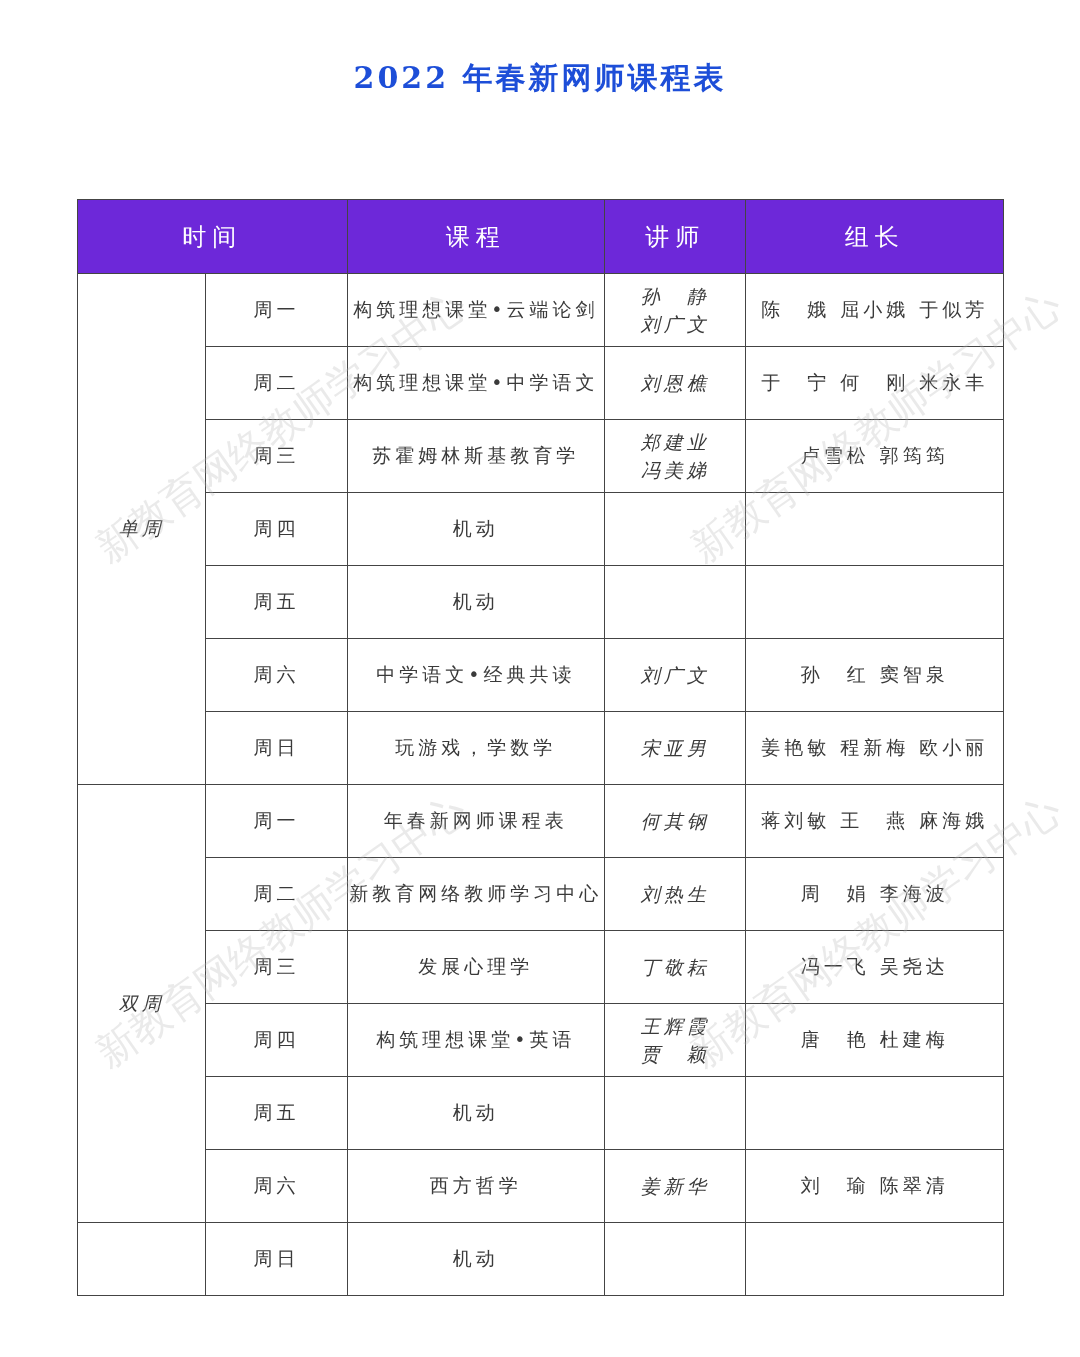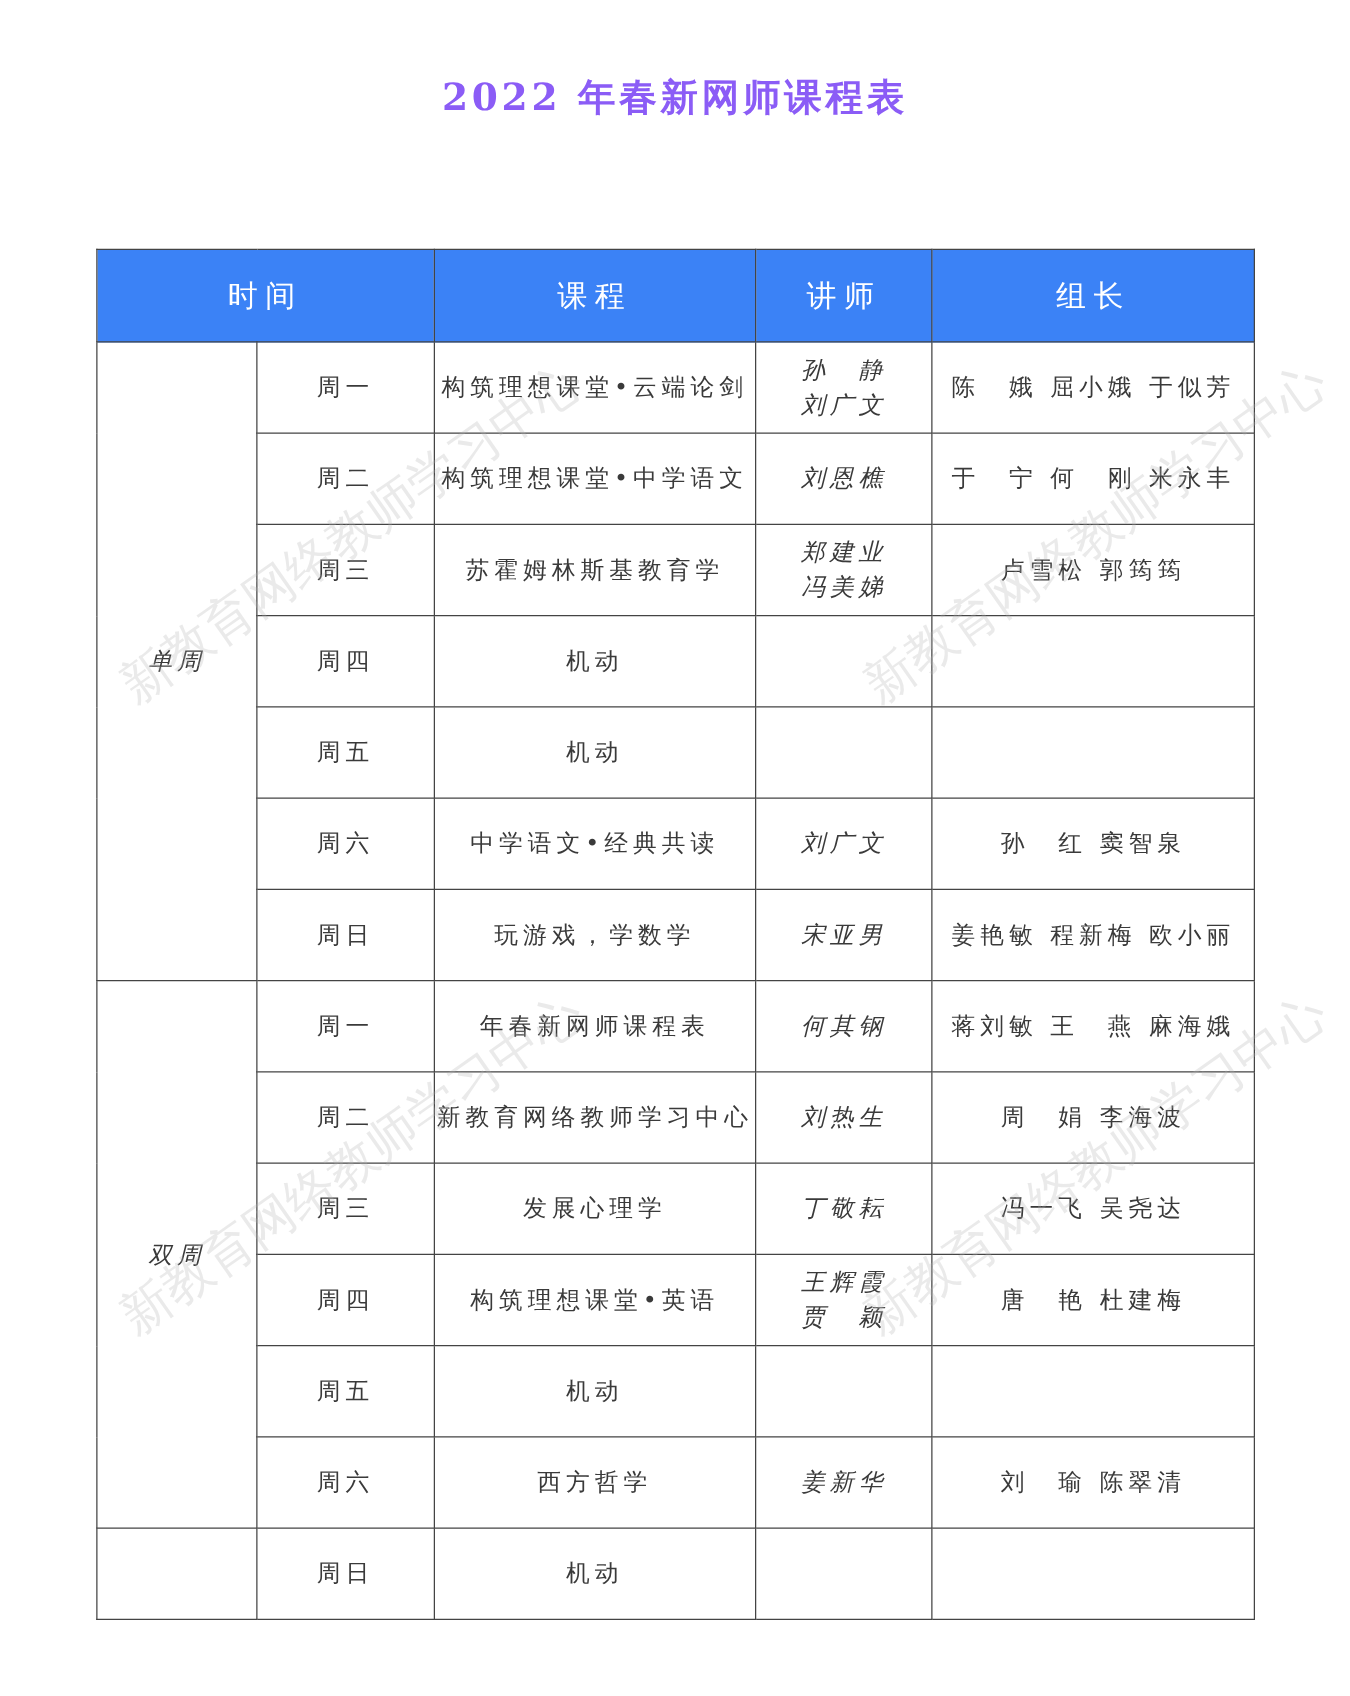--- a/index.html
+++ b/index.html
@@ -7,33 +7,33 @@
     width: 1080px; height: 1357px; background: #ffffff; position: relative; overflow: hidden;
     font-family: "DejaVu Sans", "Liberation Sans", sans-serif; color: #333;
   }
   .watermark {
     position: absolute; color: rgba(180,180,180,0.28); font-size: 40px;
     transform: rotate(-35deg); transform-origin: left top; white-space: nowrap; pointer-events: none;
     font-family: "DejaVu Sans", sans-serif; z-index: 5;
   }
   .title {
     position: absolute; top: 58px; left: 0; width: 1080px; text-align: center;
-    font-size: 30px; font-weight: bold; color: #8b5cf6; letter-spacing: 3px;
+    font-size: 30px; font-weight: bold; color: #1d4ed8; letter-spacing: 3px;
     font-family: "DejaVu Serif", "Liberation Serif", serif;
   }
   table.schedule {
     position: absolute; left: 77px; top: 199px; width: 927px;
     border-collapse: collapse; table-layout: fixed;
   }
   table.schedule td, table.schedule th {
     border: 1.5px solid #444; text-align: center; vertical-align: middle; padding: 0;
     font-size: 19px; color: #3a3a3a; letter-spacing: 4px;
   }
   table.schedule th {
-    background: #3b82f6; color: #ffffff; font-weight: normal; font-size: 24px; height: 73px;
+    background: #6d28d9; color: #ffffff; font-weight: normal; font-size: 24px; height: 73px;
     letter-spacing: 6px;
   }
   table.schedule td { height: 72px; }
   .col-week { width: 128px; }
   .col-day { width: 141px; }
   .col-course { width: 257px; }
   .col-teacher { width: 141px; }
   .col-leader { width: 257px; }
   .teacher-lines { line-height: 28px; font-style: italic; }
   .teacher-lines span { display: block; }

